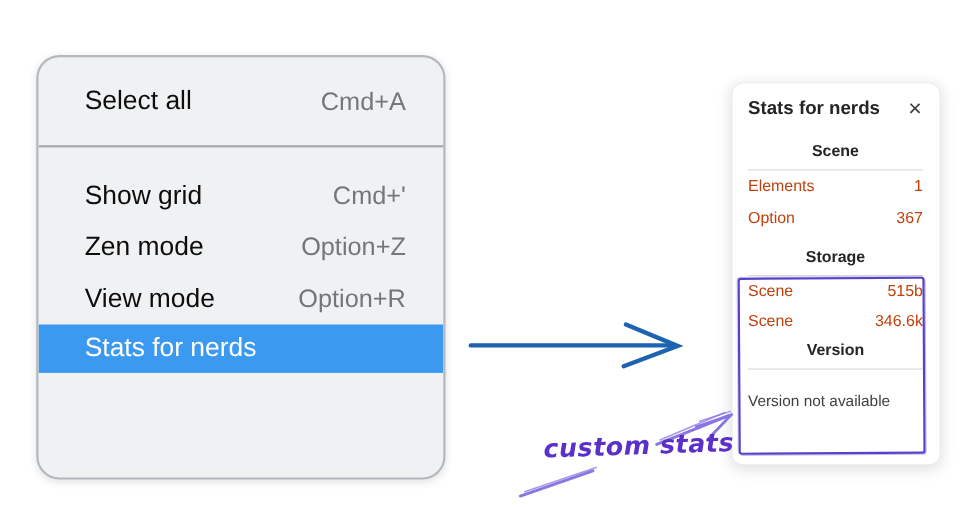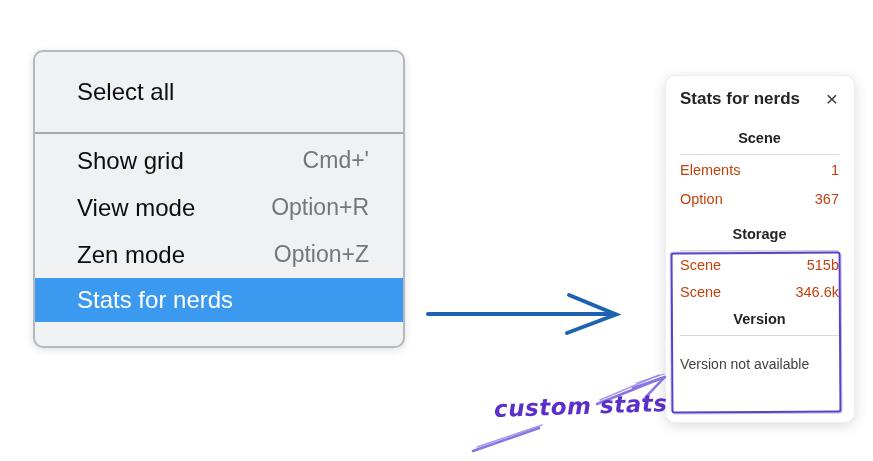--- a/index.html
+++ b/index.html
@@ -8,38 +8,38 @@
     position: relative;
     width: 873px; height: 461px;
     background: #ffffff;
     font-family: "Liberation Sans", sans-serif;
     overflow: hidden;
   }
 
   
   .menu {
     position: absolute; left: 33px; top: 50px;
-    width: 372px; height: 298px;
+    width: 372px; height: 386px;
     background: #f0f1f2;
     border: 2px solid #b3b9bf;
-    border-radius: 10px;
+    border-radius: 21px;
     box-shadow: 0 2px 8px rgba(0,0,0,.12);
     overflow: hidden;
     display: flex; flex-direction: column;
   }
   .menu-item {
     display: flex; align-items: center; justify-content: space-between;
     padding: 0 34px 0 42px;
     font-size: 24px; color: #0d0d0d;
     cursor: default;
   }
   .menu-item .shortcut { color: #73777c; font-size: 23px; }
   .menu-item.first { height: 80px; flex: none; }
   .menu-sep { height: 2px; background: #a3a9af; flex: none; }
-  .menu-group { padding-top: 3px; }
+  .menu-group { padding-top: 20px; }
   .menu-item.std { height: 47px; flex: none; }
   .menu-item.selected {
     height: 44px; flex: none;
     background: #3b99ef; color: #ffffff;
   }
   .menu-item.selected .shortcut { color: #b7d9f8; }
 
   
   .panel {
     position: absolute; left: 665px; top: 75px;
@@ -94,34 +94,35 @@
     font-family: "DejaVu Sans", cursive, sans-serif;
     pointer-events: none;
   }
 </style>
 </head>
 <body>
 
 <div class="menu">
   <div class="menu-item first">
     <span>Select all</span>
+    <span class="shortcut">Cmd+A</span>
   </div>
   <div class="menu-sep"></div>
   <div class="menu-group">
     <div class="menu-item std">
       <span>Show grid</span>
       <span class="shortcut">Cmd+'</span>
     </div>
     <div class="menu-item std">
+      <span>Zen mode</span>
+      <span class="shortcut">Option+Z</span>
+    </div>
+    <div class="menu-item std">
       <span>View mode</span>
       <span class="shortcut">Option+R</span>
-    </div>
-    <div class="menu-item std">
-      <span>Zen mode</span>
-      <span class="shortcut">Option+Z</span>
     </div>
     <div class="menu-item selected">
       <span>Stats for nerds</span>
     </div>
   </div>
 </div>
 
 <div class="panel">
   <div class="panel-titlebar">
     <span class="panel-title">Stats for nerds</span>

